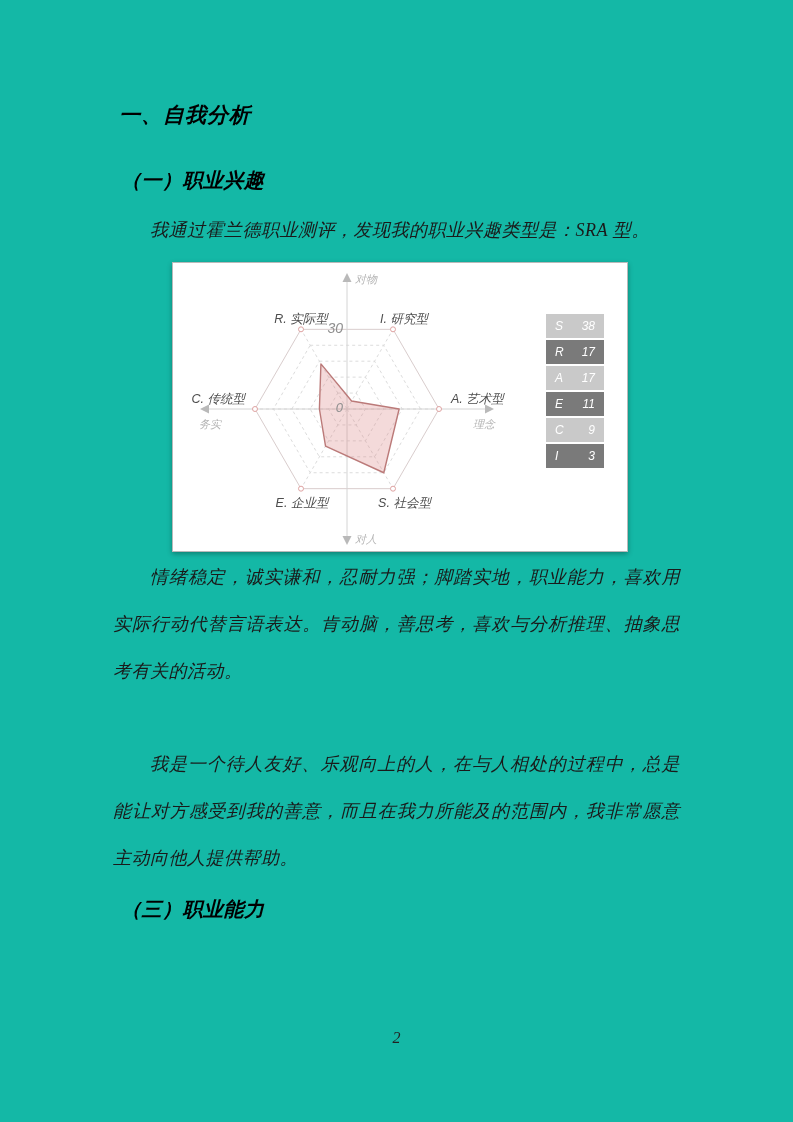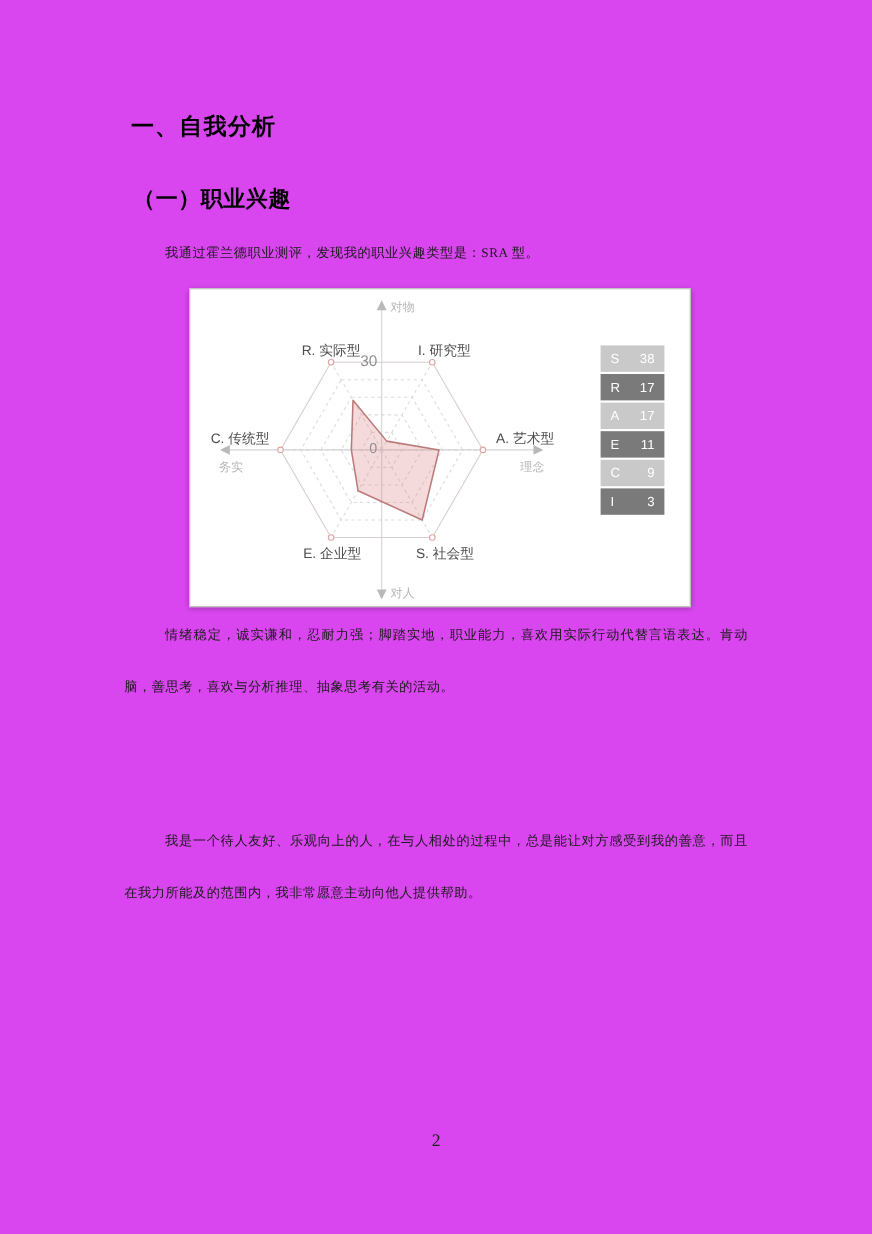--- a/index.html
+++ b/index.html
@@ -1,36 +1,37 @@
 <!DOCTYPE html>
 <html><head>
 <meta charset="utf-8">
 <style>
   html,body{margin:0;padding:0;background:#ffffff;}
   .page{
-    position:relative;width:793px;height:1122px;background:#d946ef;
+    position:relative;width:793px;height:1122px;background:#14b8a6;
     font-family:"Liberation Serif","DejaVu Serif",serif;color:#1f1f1f;
     overflow:hidden;
+    font-style:italic;
   }
   .h1{
     position:absolute;left:119px;top:101px;margin:0;
     font-family:"Liberation Sans","DejaVu Sans",sans-serif;
     font-size:21px;font-weight:bold;color:#000;letter-spacing:1px;
   }
   .h2{
     position:absolute;left:117px;margin:4px;
     font-family:"Liberation Sans","DejaVu Sans",sans-serif;
     font-size:20px;font-weight:bold;color:#000;letter-spacing:0.5px;
   }
   .h2.s1{top:163px;}
   .h2.s2{top:705px;}
   .h2.s3{top:892px;}
   .para{
     position:absolute;left:113px;width:567px;margin:0;
-    font-size:12px;line-height:47px;text-align:justify;text-indent:37px;
+    font-size:18px;line-height:47px;text-align:justify;text-indent:37px;
     color:#1a1a1a;letter-spacing:0.5px;
   }
   .para.p1{top:207px;}
   .para.p2{top:554px;}
   .para.p3{top:741px;}
   .para.p4{top:928px;}
   .chart-card{
     position:absolute;left:172px;top:262px;width:454px;height:288px;margin:0;
     background:#ffffff;border:1px solid #b9b9b9;
     box-shadow:0 2px 5px rgba(0,0,0,0.30);
@@ -126,17 +127,18 @@
           <span>3</span>
         </div>
       </div>
   </figure>
 
   <p class="para p2">情绪稳定，诚实谦和，忍耐力强；脚踏实地，职业能力，喜欢用实际行动代替言语表达。肯动脑，善思考，喜欢与分析推理、抽象思考有关的活动。</p>
 
 
   <p class="para p3">我是一个待人友好、乐观向上的人，在与人相处的过程中，总是能让对方感受到我的善意，而且在我力所能及的范围内，我非常愿意主动向他人提供帮助。</p>
 
+  <h2 class="h2 s3">（三）职业能力</h2>
 
 
   <div class="pagenum">2</div>
 
 </div>
 
 </body></html>

